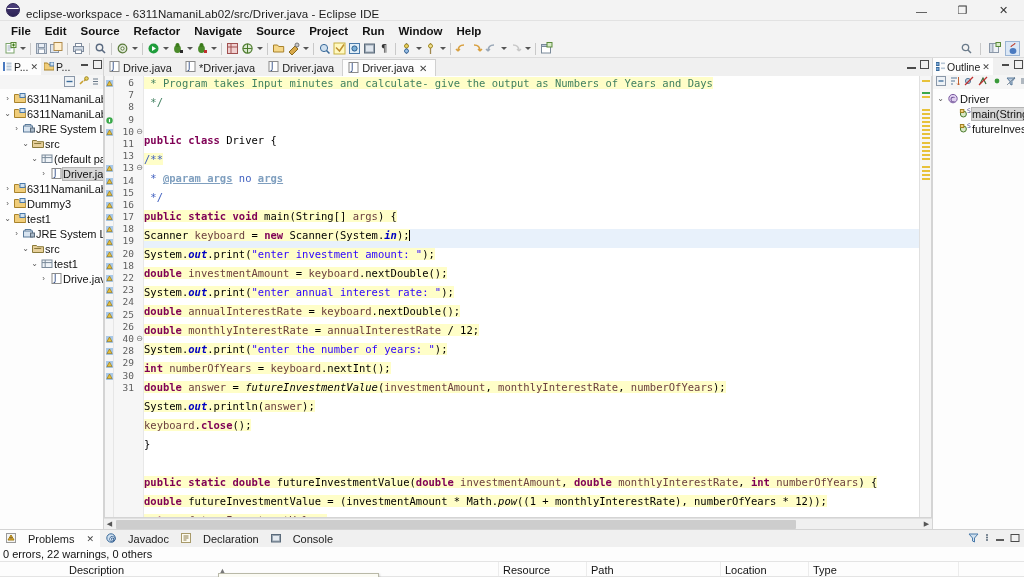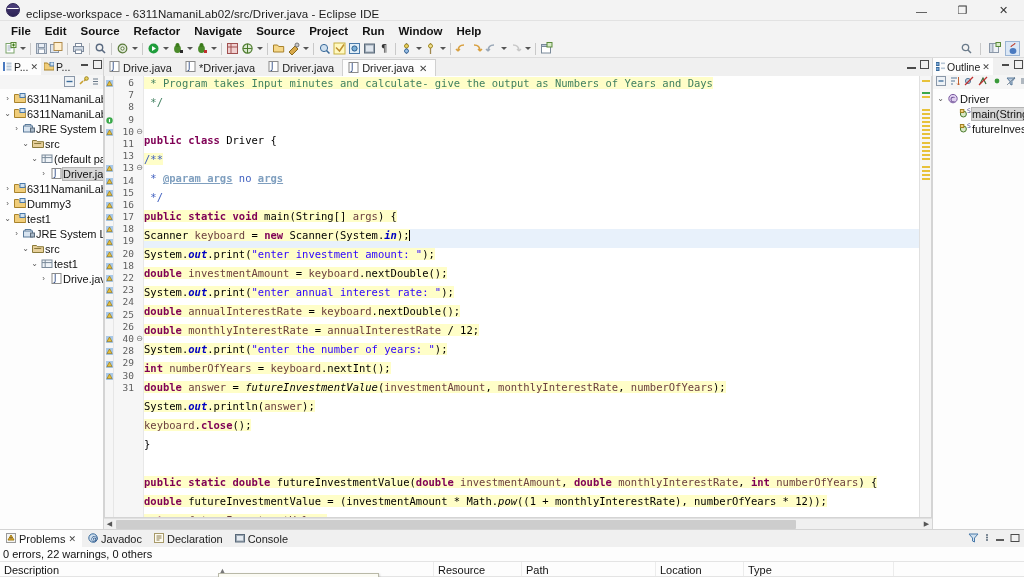--- a/index.html
+++ b/index.html
@@ -89,26 +89,26 @@
   .overview{ width:12px; background:#f6f6f6; border-left:1px solid #e0e0e0; flex:none; position:relative;}
   .overview .ov{ position:absolute; left:2px; width:8px; height:2px;}
   .hscroll{ height:11px; background:#f0f0f0; border-top:1px solid #e0e0e0; display:flex; align-items:center; position:relative;}
   .hscroll .arrowL,.hscroll .arrowR{ width:11px;height:11px; display:flex;align-items:center;justify-content:center;font-size:7px;color:#555;}
   .hscroll .thumb{ position:absolute; left:12px; height:9px; background:#cdcdcd; border-radius:1px;}
   
   #outline{ width:92px; background:#f5f5f5; border-left:1px solid #d4d4d4; display:flex; flex-direction:column;}
   
   #problems{ height:130px; border-top:1px solid #d4d4d4; background:#fdfdfd; display:flex; flex-direction:column; }
   #probtabs{ height:17px; background:#f0f0f0; display:flex; align-items:center; position:relative;}
-  .ptab{ display:flex; align-items:center; gap:3px; padding:0 6px; height:17px; font-size:11px; color:#1b1b1b;}
+  .ptab{ display:flex; align-items:center; gap:12px; padding:0 6px; height:17px; font-size:11px; color:#1b1b1b;}
   .ptab.active{ background:#fdfdfd;}
   .ptools{ position:absolute; right:4px; display:flex; align-items:center; gap:5px;}
   .summary{ height:14px; font-size:11px; padding-left:3px; color:#111; background:#fdfdfd; line-height:14px;}
   .ptable{ flex:1; overflow:hidden; position:relative;}
-  .phead{ display:flex; height:16px; background:#fdfdfd; border-top:1px solid #e4e4e4; border-bottom:1px solid #e4e4e4; font-size:11px; color:#121212;}
+  .phead{ display:flex; height:16px; background:#fdfdfd; border-top:1px solid #e4e4e4; border-bottom:1px solid #e4e4e4; font-size:11px; color:#121212;justify-content:center;}
   .phead div{ padding-left:4px; line-height:16px; border-right:1px solid #ececec;}
   .c-desc{ width:434px; } .c-res{ width:88px;} .c-path{ width:134px;} .c-loc{ width:88px;} .c-type{ width:150px;}
   .tooltipbox{ position:absolute; left:218px; top:12px; background:#fbfbf4; border:1px solid #b9b9a8;
       font-size:11px; padding:1px 5px; color:#111; box-shadow:1px 1px 2px rgba(0,0,0,.15); z-index:9;}
   .tipcaret{ position:absolute; left:218px; top:5px; font-size:9px; color:#777;}
 </style>
 </head>
 <body>
 
 <div id="titlebar">

